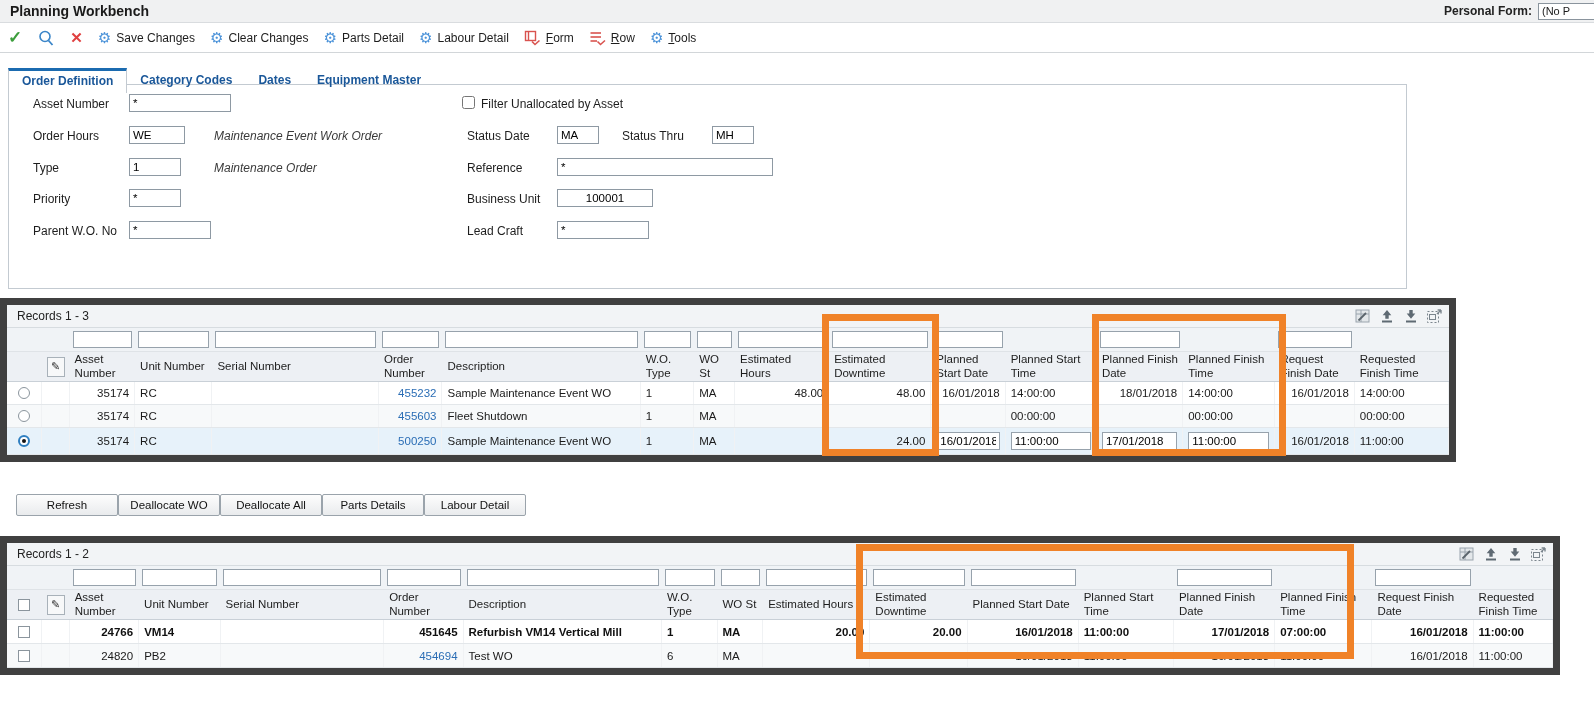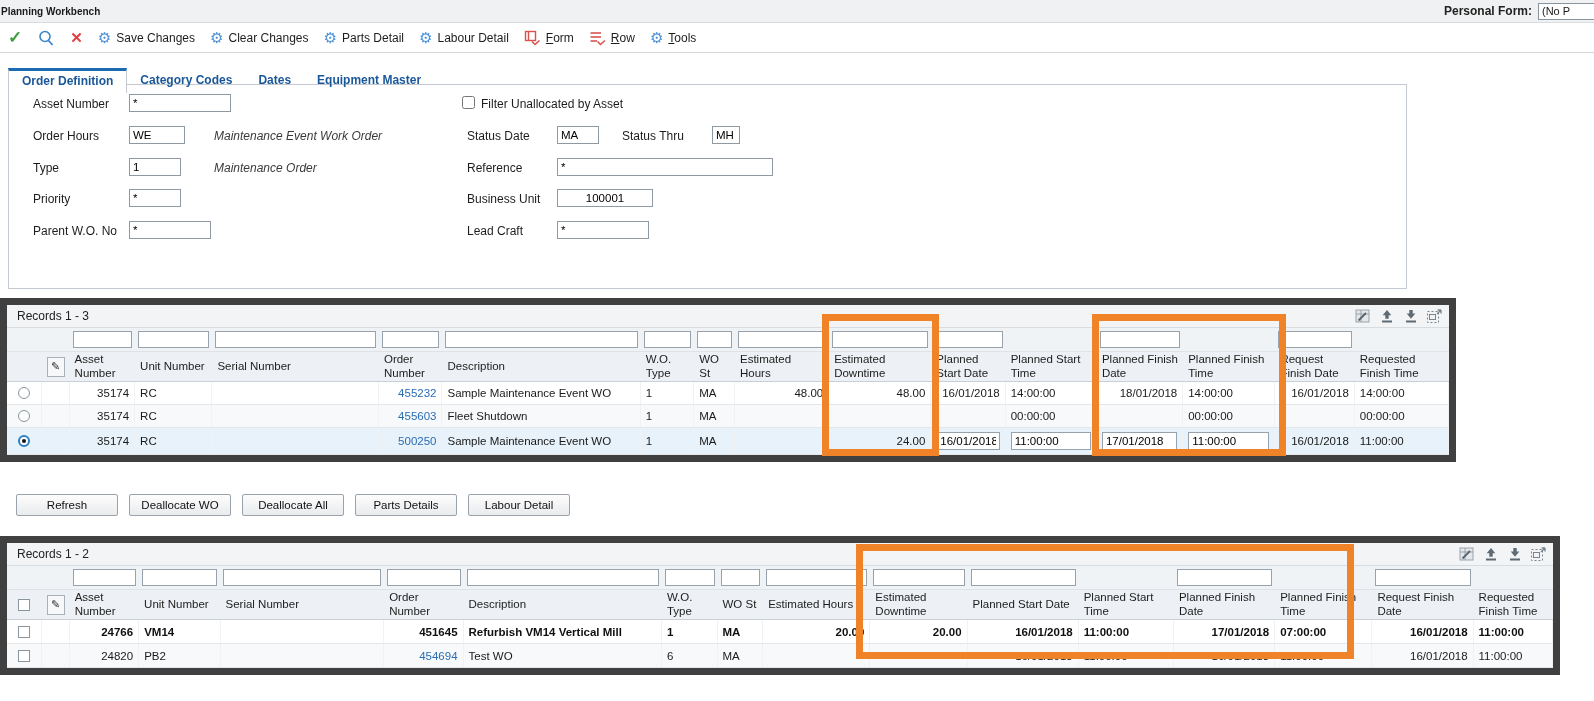--- a/index.html
+++ b/index.html
@@ -10,21 +10,21 @@
     background: #ffffff;
     color: #1a1a1a;
     overflow: hidden;
   }
   
   .titlebar {
     position:absolute; top:0; left:0; width:1594px; height:23px;
     background:#f0f1f2; border-bottom:1px solid #d9dcdf;
     display:flex; align-items:center; justify-content:space-between;
   }
-  .titlebar .title { font-size:10px; font-weight:bold; padding-left:1px; }
+  .titlebar .title { font-size:14px; font-weight:bold; padding-left:10px; }
   .pf-wrap { display:flex; align-items:center; gap:6px; }
   .pf-label { font-size:12px; font-weight:bold; color:#222; }
   .pf-select {
     width:62px; height:17px; border:1px solid #8a949d; background:#fff;
     font-size:11px; line-height:15px; padding-left:3px; overflow:hidden;
     white-space:nowrap; margin-right:-6px;
   }
   
   .toolbar {
     position:absolute; top:23px; left:0; width:1594px; height:30px;
@@ -95,21 +95,21 @@
   }
   .radio { width:12px; height:12px; border:1px solid #8b959d; border-radius:50%; background:#fff; display:inline-block; position:relative; }
   .radio.on { border:2px solid #2f7fc1; }
   .radio.on::after { content:''; position:absolute; left:2px; top:2px; right:2px; bottom:2px; background:#151515; border-radius:50%; }
   .cbx { width:12px; height:12px; border:1px solid #8b959d; background:#fff; display:inline-block; }
   .pencilbox {
     width:18px; height:20px; border:1px solid #a8b1b9; background:#f7f8f9;
     display:inline-flex; align-items:center; justify-content:center; font-size:11px; color:#333;
   }
   
-  .actions { position:absolute; top:494px; left:16px; display:flex; gap:11px;border-radius:9px; }
+  .actions { position:absolute; top:494px; left:16px; display:flex; gap:0;border-radius:9px; }
   .btn {
     width:102px; height:22px; border:1px solid #9aa3ab; border-radius:2px;
     background:linear-gradient(#fdfdfd,#e9ebed); font-size:11.5px; color:#111;
     display:flex; align-items:center; justify-content:center; cursor:default;
     font-family:"Liberation Sans",sans-serif;
   }
   
   .hl { position:absolute; border:7px solid #f08228; background:transparent; pointer-events:none; z-index:5; }
 </style>
 </head>
@@ -202,21 +202,21 @@
 
   <span class="f-label" style="left:24px;top:139px">Parent W.O. No</span>
   <input class="f-input" style="left: 120px; top: 136px; width: 82px;" value="*">
 
   <input type="checkbox" class="f-check" style="left: 453px; top: 11px;">
   <span class="f-label" style="left:472px;top:12px">Filter Unallocated by Asset</span>
 
   <span class="f-label" style="left:458px;top:44px">Status Date</span>
   <input class="f-input" style="left: 548px; top: 41px; width: 42px;" value="MA">
   <span class="f-label" style="left:613px;top:44px">Status Thru</span>
-  <input class="f-input" style="left: 703px; top: 41px; width: 28px;" value="MH">
+  <input class="f-input" style="left: 703px; top: 41px; width: 42px;" value="MH">
 
   <span class="f-label" style="left:458px;top:76px">Reference</span>
   <input class="f-input" style="left: 548px; top: 73px; width: 216px;" value="*">
 
   <span class="f-label" style="left:458px;top:107px">Business Unit</span>
   <input class="f-input" style="left: 548px; top: 104px; width: 96px; text-align: center;" value="100001">
 
   <span class="f-label" style="left:458px;top:139px">Lead Craft</span>
   <input class="f-input" style="left: 548px; top: 136px; width: 92px;" value="*">
 </div>

